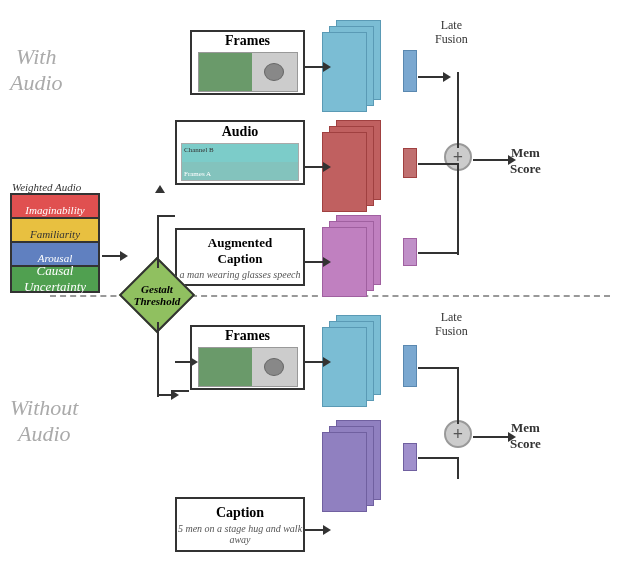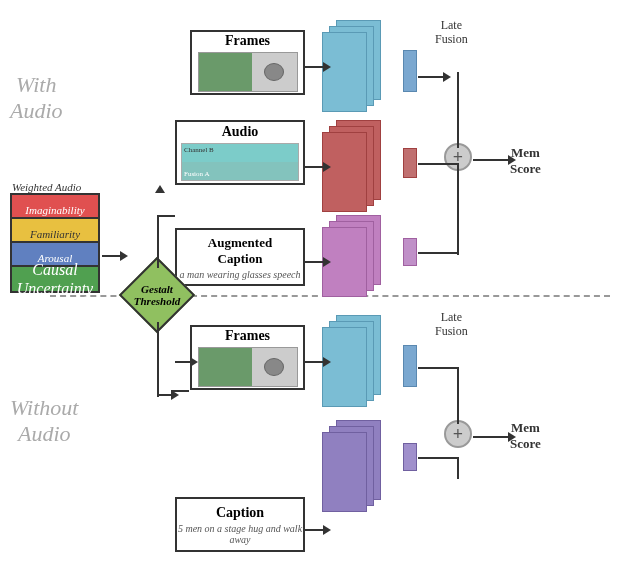--- a/index.html
+++ b/index.html
@@ -131,21 +131,21 @@
       font-family: Georgia, serif;
       line-height: 1.2;
       margin-top: 11px;
     }
   </style>
 </head>
 <body>
 
 <div class="diagram">
 
-  <div class="section-label" style="left:10px; top:72px;">With<br>Audio</div>
+  <div class="section-label" style="left:10px; top:44px;">With<br>Audio</div>
   <div class="section-label" style="left:10px; top:395px;">Without<br>Audio</div>
 
   <div class="divider"></div>
 
   <div class="box" style="left:190px; top:30px; width:115px; height:65px;">
     <div class="box-title">Frames</div>
 
     <div style="width:100px; height:40px; background: linear-gradient(to right, #7ab87a 40%, #ddd 40%); margin-top:3px; border:1px solid #999; display:flex; align-items:center; justify-content:center; font-size:9px; color:#555; overflow:hidden; position:relative;">
       <div style="position:absolute; left:0; top:0; width:55%; height:100%; background:#6a9a6a;"></div>
       <div style="position:absolute; right:0; top:0; width:45%; height:100%; background:#ccc; display:flex; align-items:center; justify-content:center;">
@@ -183,21 +183,21 @@
     <div style="width:0; height:0; border-top:5px solid transparent; border-bottom:5px solid transparent; border-left:8px solid #333;"></div>
   </div>
 
   <div class="box" style="left:175px; top:120px; width:130px; height:65px;">
     <div class="box-title">Audio</div>
 
     <div style="width:118px; height:38px; background:#e8f8e8; border:1px solid #aaa; margin-top:3px; position:relative; overflow:hidden;">
       <div style="position:absolute; top:0; left:0; width:100%; height:50%; background:#60c0c0; opacity:0.8;"></div>
       <div style="position:absolute; bottom:0; left:0; width:100%; height:50%; background:#40a0a0; opacity:0.6;"></div>
       <div style="position:absolute; top:2px; left:2px; font-size:7px; color:#333;">Channel B</div>
-      <div style="position:absolute; bottom:2px; left:2px; font-size:7px; color:#fff;">Fusion A</div>
+      <div style="position:absolute; bottom:2px; left:2px; font-size:7px; color:#fff;">Frames A</div>
     </div>
   </div>
 
   <div style="position:absolute; left:305px; top:162px; display:flex; align-items:center;">
     <div style="width:18px; height:2px; background:#333;"></div>
     <div style="width:0; height:0; border-top:5px solid transparent; border-bottom:5px solid transparent; border-left:8px solid #333;"></div>
   </div>
 
   <div class="box" style="left:175px; top:228px; width:130px; height:58px;">
     <div class="box-title" style="font-size:13px;">Augmented<br>Caption</div>
@@ -224,21 +224,21 @@
   <div style="position:absolute; left:473px; top:155px; display:flex; align-items:center;">
     <div style="width:35px; height:2px; background:#333;"></div>
     <div style="width:0; height:0; border-top:5px solid transparent; border-bottom:5px solid transparent; border-left:8px solid #333;"></div>
   </div>
 
   <div class="weighted-label" style="left:12px; top:170px;">Weighted Audio<br>Features</div>
 
   <div class="feature-box" style="left:10px; top:193px; background:#e05050; color:white;">Imaginability</div>
   <div class="feature-box" style="left:10px; top:217px; background:#e8c040; color:#333;">Familiarity</div>
   <div class="feature-box" style="left:10px; top:241px; background:#6080c0; color:white;">Arousal</div>
-  <div class="feature-box" style="left:10px; top:265px; background:#50a050; color:white; height:28px; font-size:16px; line-height:1.2; text-align:center; display:flex; align-items:center; justify-content:center;">Causal<br>Uncertainty</div>
+  <div class="feature-box" style="left:10px; top:265px; background:#50a050; color:white; height:28px; font-size:13px; line-height:1.2; text-align:center; display:flex; align-items:center; justify-content:center;">Causal<br>Uncertainty</div>
 
   <div style="position:absolute; left:102px; top:251px; display:flex; align-items:center;">
     <div style="width:18px; height:2px; background:#333;"></div>
     <div style="width:0; height:0; border-top:5px solid transparent; border-bottom:5px solid transparent; border-left:8px solid #333;"></div>
   </div>
 
   <div class="diamond" style="left:130px; top:268px;"></div>
   <div class="diamond-label" style="left:118px; top:271px; width:78px; height:48px; font-size:11px;font-style:italic;">Gestalt<br>Threshold</div>
 
   <div style="position:absolute; left:157px; top:215px; width:2px; height:53px; background:#333;"></div>

